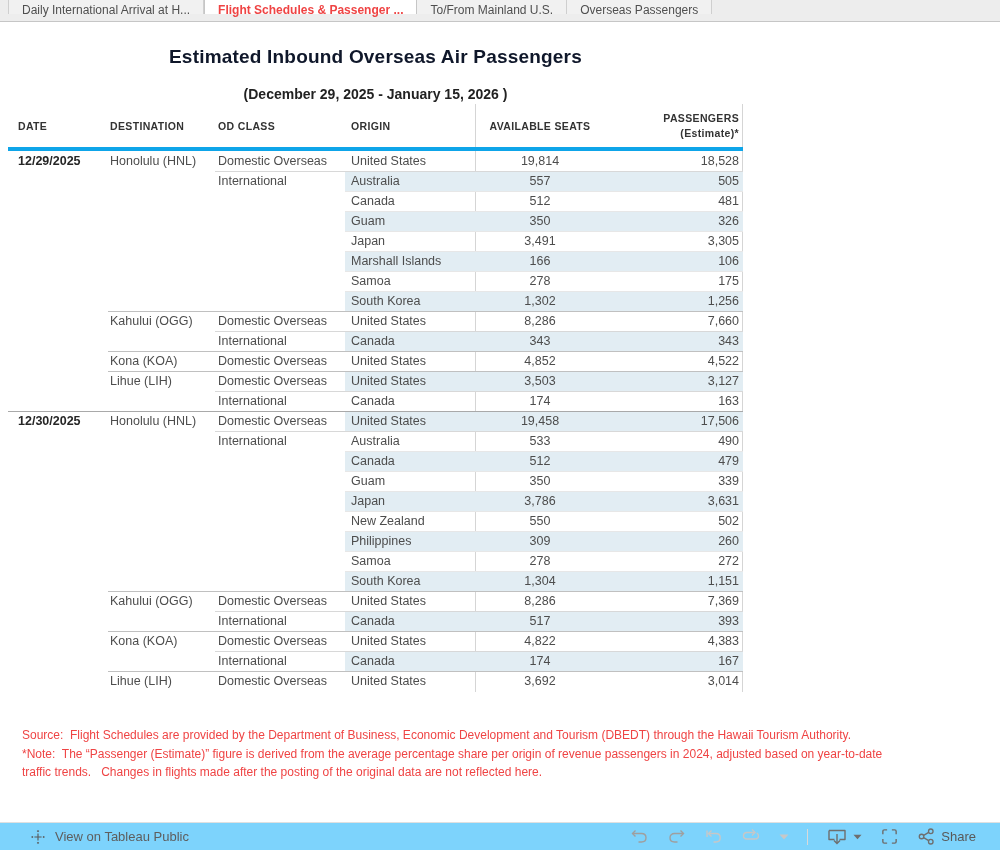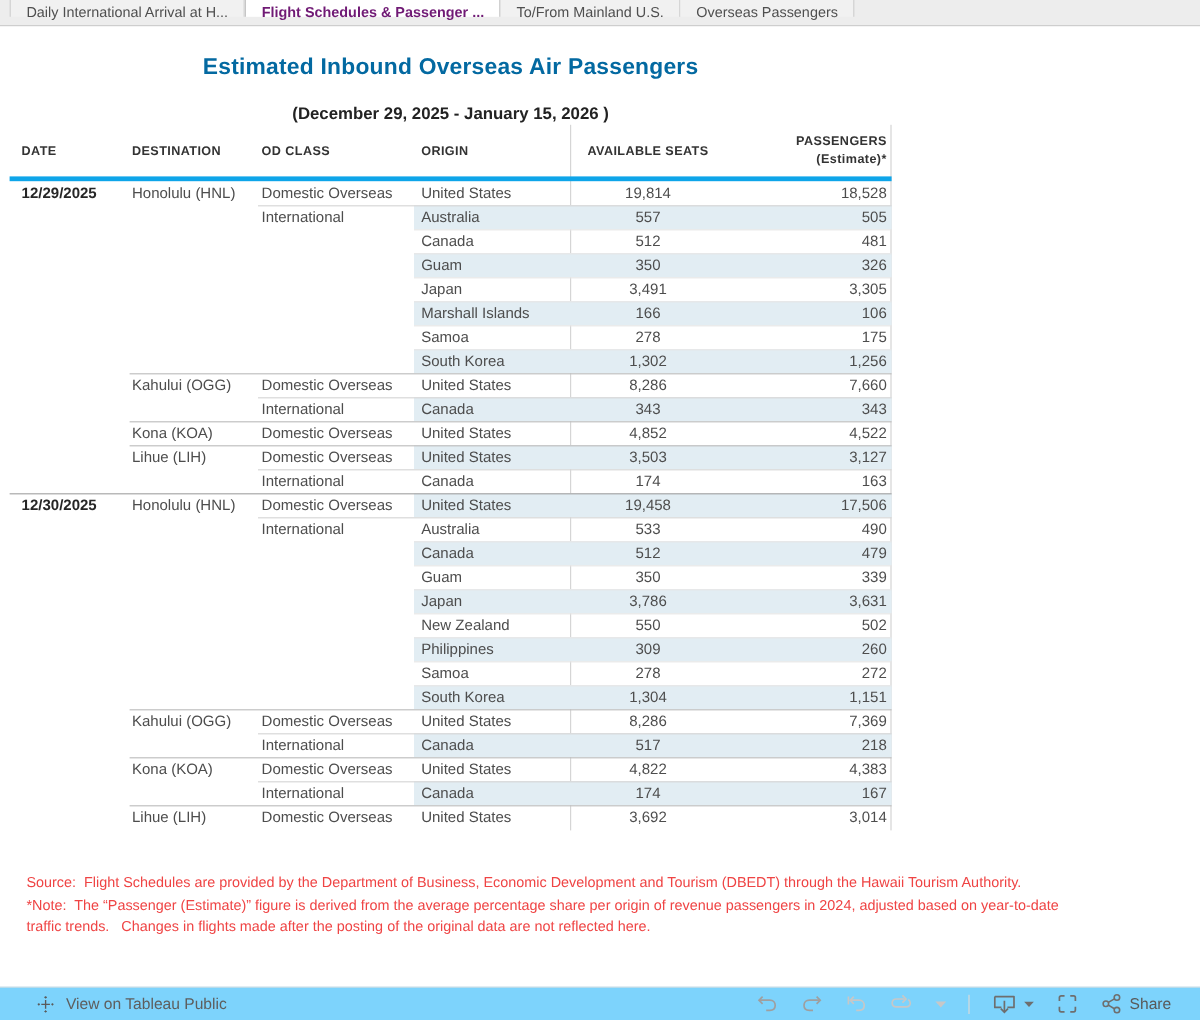--- a/index.html
+++ b/index.html
@@ -5,27 +5,27 @@
   * { box-sizing: border-box; margin: 0; padding: 0; }
   html,body { width:1000px; height:850px; background:#fff; overflow:hidden;
     font-family:"Liberation Sans", sans-serif; }
 
   
   .tabbar { position:relative; height:22px; background:#ededed; display:flex; padding-left:8px; }
   .tabbar::after { content:''; position:absolute; left:0; right:0; bottom:0; height:1px; background:#c6c6c6; }
   .tab { height:14px; line-height:21px; padding:0 13px; font-size:12px; color:#4f4f4f;
     border-right:1px solid #cfcfcf; background:#f1f1f1; cursor:pointer; white-space:nowrap; }
   .tab:first-child { border-left:1px solid #cfcfcf; }
-  .tab.active { position:relative; z-index:2; background:#fff; color:#701a75; font-weight:700;
+  .tab.active { position:relative; z-index:2; background:#fff; color:#ef4444; font-weight:700;
     border-left:1px solid #c6c6c6; border-right:1px solid #c6c6c6; }
 
   
   .content { position:relative; height:800px; background:#fff; }
   .title-block { width:735px; margin-left:8px; text-align:center; padding-top:24px; }
-  .viz-title { font-size:19px; font-weight:700; color:#0369a1; letter-spacing:.2px; }
+  .viz-title { font-size:19px; font-weight:700; color:#0f172a; letter-spacing:.2px; }
   .viz-subtitle { margin-top:18px; font-size:14px; font-weight:700; color:#222; }
 
   
   .table-wrap { position:absolute; left:8px; top:82px; width:735px; }
   .vline { position:absolute; top:0; width:1px; height:588px; background:#d5d5d5; z-index:0; }
   .vline.v1 { left:467px; } .vline.v2 { left:734px; }
 
   .thead { position:relative; z-index:1; display:flex; height:47px; align-items:center;
     border-bottom:4px solid #0ea5e9; }
   .h { font-size:10.5px; font-weight:700; color:#333; letter-spacing:.35px; white-space:nowrap; }
@@ -279,21 +279,21 @@
           <div class="cell c3 band">United States</div>
           <div class="cell c4 band">8,286</div>
           <div class="cell c5 band">7,369</div>
         </div>
         <div class="row sep-od shaded">
           <div class="cell c0"></div>
           <div class="cell c1"></div>
           <div class="cell c2">International</div>
           <div class="cell c3 band">Canada</div>
           <div class="cell c4 band">517</div>
-          <div class="cell c5 band">218</div>
+          <div class="cell c5 band">393</div>
         </div>
         <div class="row sep-dest">
           <div class="cell c0"></div>
           <div class="cell c1">Kona (KOA)</div>
           <div class="cell c2">Domestic Overseas</div>
           <div class="cell c3 band">United States</div>
           <div class="cell c4 band">4,822</div>
           <div class="cell c5 band">4,383</div>
         </div>
         <div class="row sep-od shaded">

